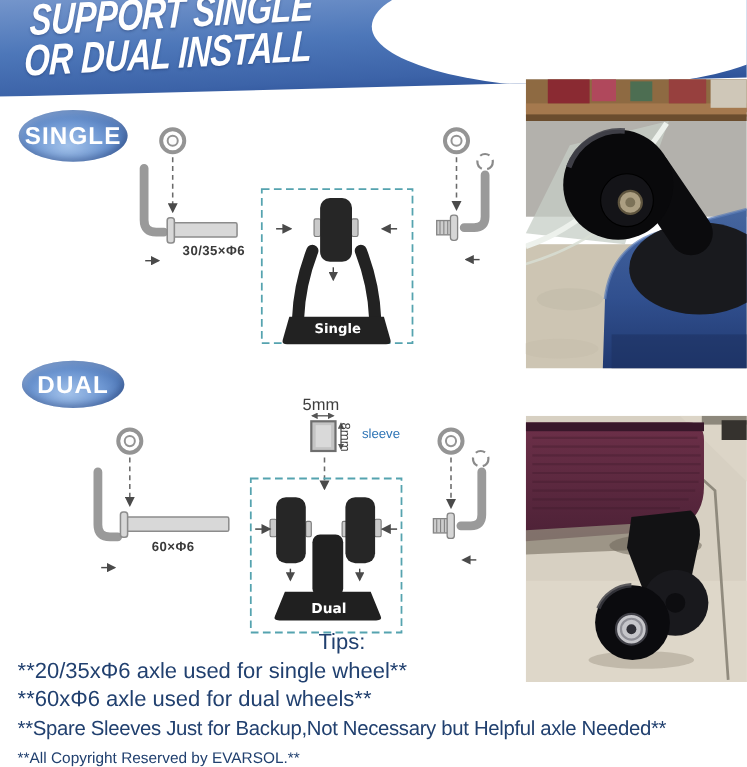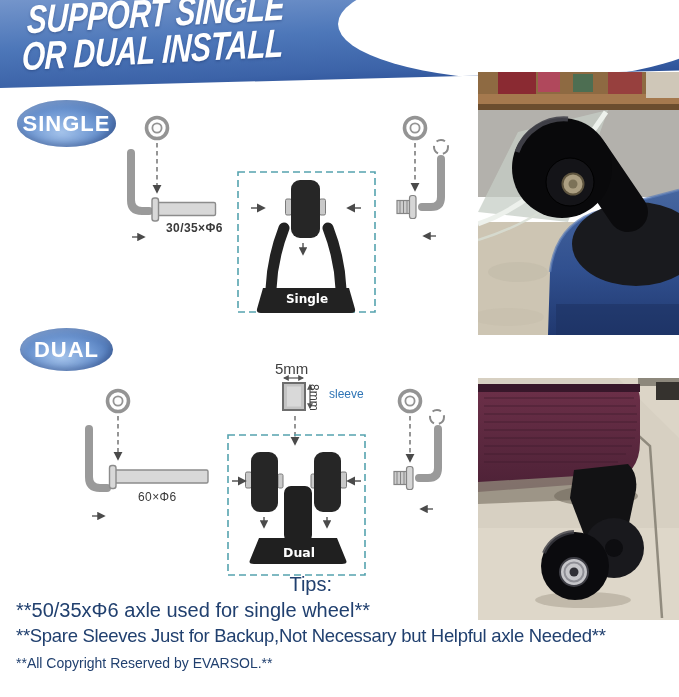--- a/index.html
+++ b/index.html
@@ -22,21 +22,21 @@
   .oval{position:absolute;border-radius:50%;display:flex;align-items:center;justify-content:center;
         color:#fff;font-weight:bold;
         background:radial-gradient(ellipse at 45% 68%,#a3c2ea 0%,#6e97d2 45%,#446dae 82%,#31559d 100%);
         box-shadow:inset -2px -3px 7px rgba(18,38,88,.35), inset 2px 3px 6px rgba(255,255,255,.25);}
   .oval-single{left:17px;top:100px;width:99px;height:47px;font-size:22px;letter-spacing:1px;}
   .oval-dual{left:20px;top:328px;width:93px;height:43px;font-size:22px;letter-spacing:1px;}
 
   
   .dlabel{position:absolute;color:#3a3a3a;white-space:nowrap;}
   .lbl-axle-single{left:166px;top:221px;font-size:12px;font-weight:bold;letter-spacing:.4px;}
-  .lbl-axle-dual{left:138px;top:490px;font-size:12px;font-weight:normal;letter-spacing:.4px;}
+  .lbl-axle-dual{left:138px;top:490px;font-size:12px;font-weight:bold;letter-spacing:.4px;}
   .lbl-5mm{left:275px;top:360px;font-size:15px;color:#3f3f3f;}
   .lbl-8mm{left:307px;top:384px;font-size:12px;color:#3f3f3f;writing-mode:vertical-rl;}
   .lbl-sleeve{left:329px;top:387px;font-size:12px;color:#2e74b5;}
   .lbl-bracket{position:absolute;color:#fff;font-weight:bold;text-align:center;
                font-family:"DejaVu Sans","Liberation Sans",sans-serif;}
   .lbl-single{left:268px;top:292px;width:78px;font-size:12px;}
   .lbl-dual{left:260px;top:545px;width:78px;font-size:12.5px;}
 
   
   .photo{position:absolute;left:478px;width:201px;overflow:hidden;}
@@ -260,18 +260,19 @@
   <div class="dlabel lbl-axle-single">30/35×Φ6</div>
   <div class="dlabel lbl-axle-dual">60×Φ6</div>
   <div class="dlabel lbl-5mm">5mm</div>
   <div class="dlabel lbl-8mm">8mm</div>
   <div class="dlabel lbl-sleeve">sleeve</div>
   <div class="lbl-bracket lbl-single">Single</div>
   <div class="lbl-bracket lbl-dual">Dual</div>
 
   <div class="tips">
     <div class="tips-heading">Tips:</div>
-    <div class="tip">**50/35xΦ6 axle used for single wheel**</div>
+    <div class="tip">**20/35xΦ6 axle used for single wheel**</div>
+    <div class="tip">**60xΦ6 axle used for dual wheels**</div>
     <div class="tip tip-wide">**Spare Sleeves Just for Backup,Not Necessary but Helpful axle Needed**</div>
     <div class="tip tip-small">**All Copyright Reserved by EVARSOL.**</div>
   </div>
 
 </div>
 
 </body></html>

